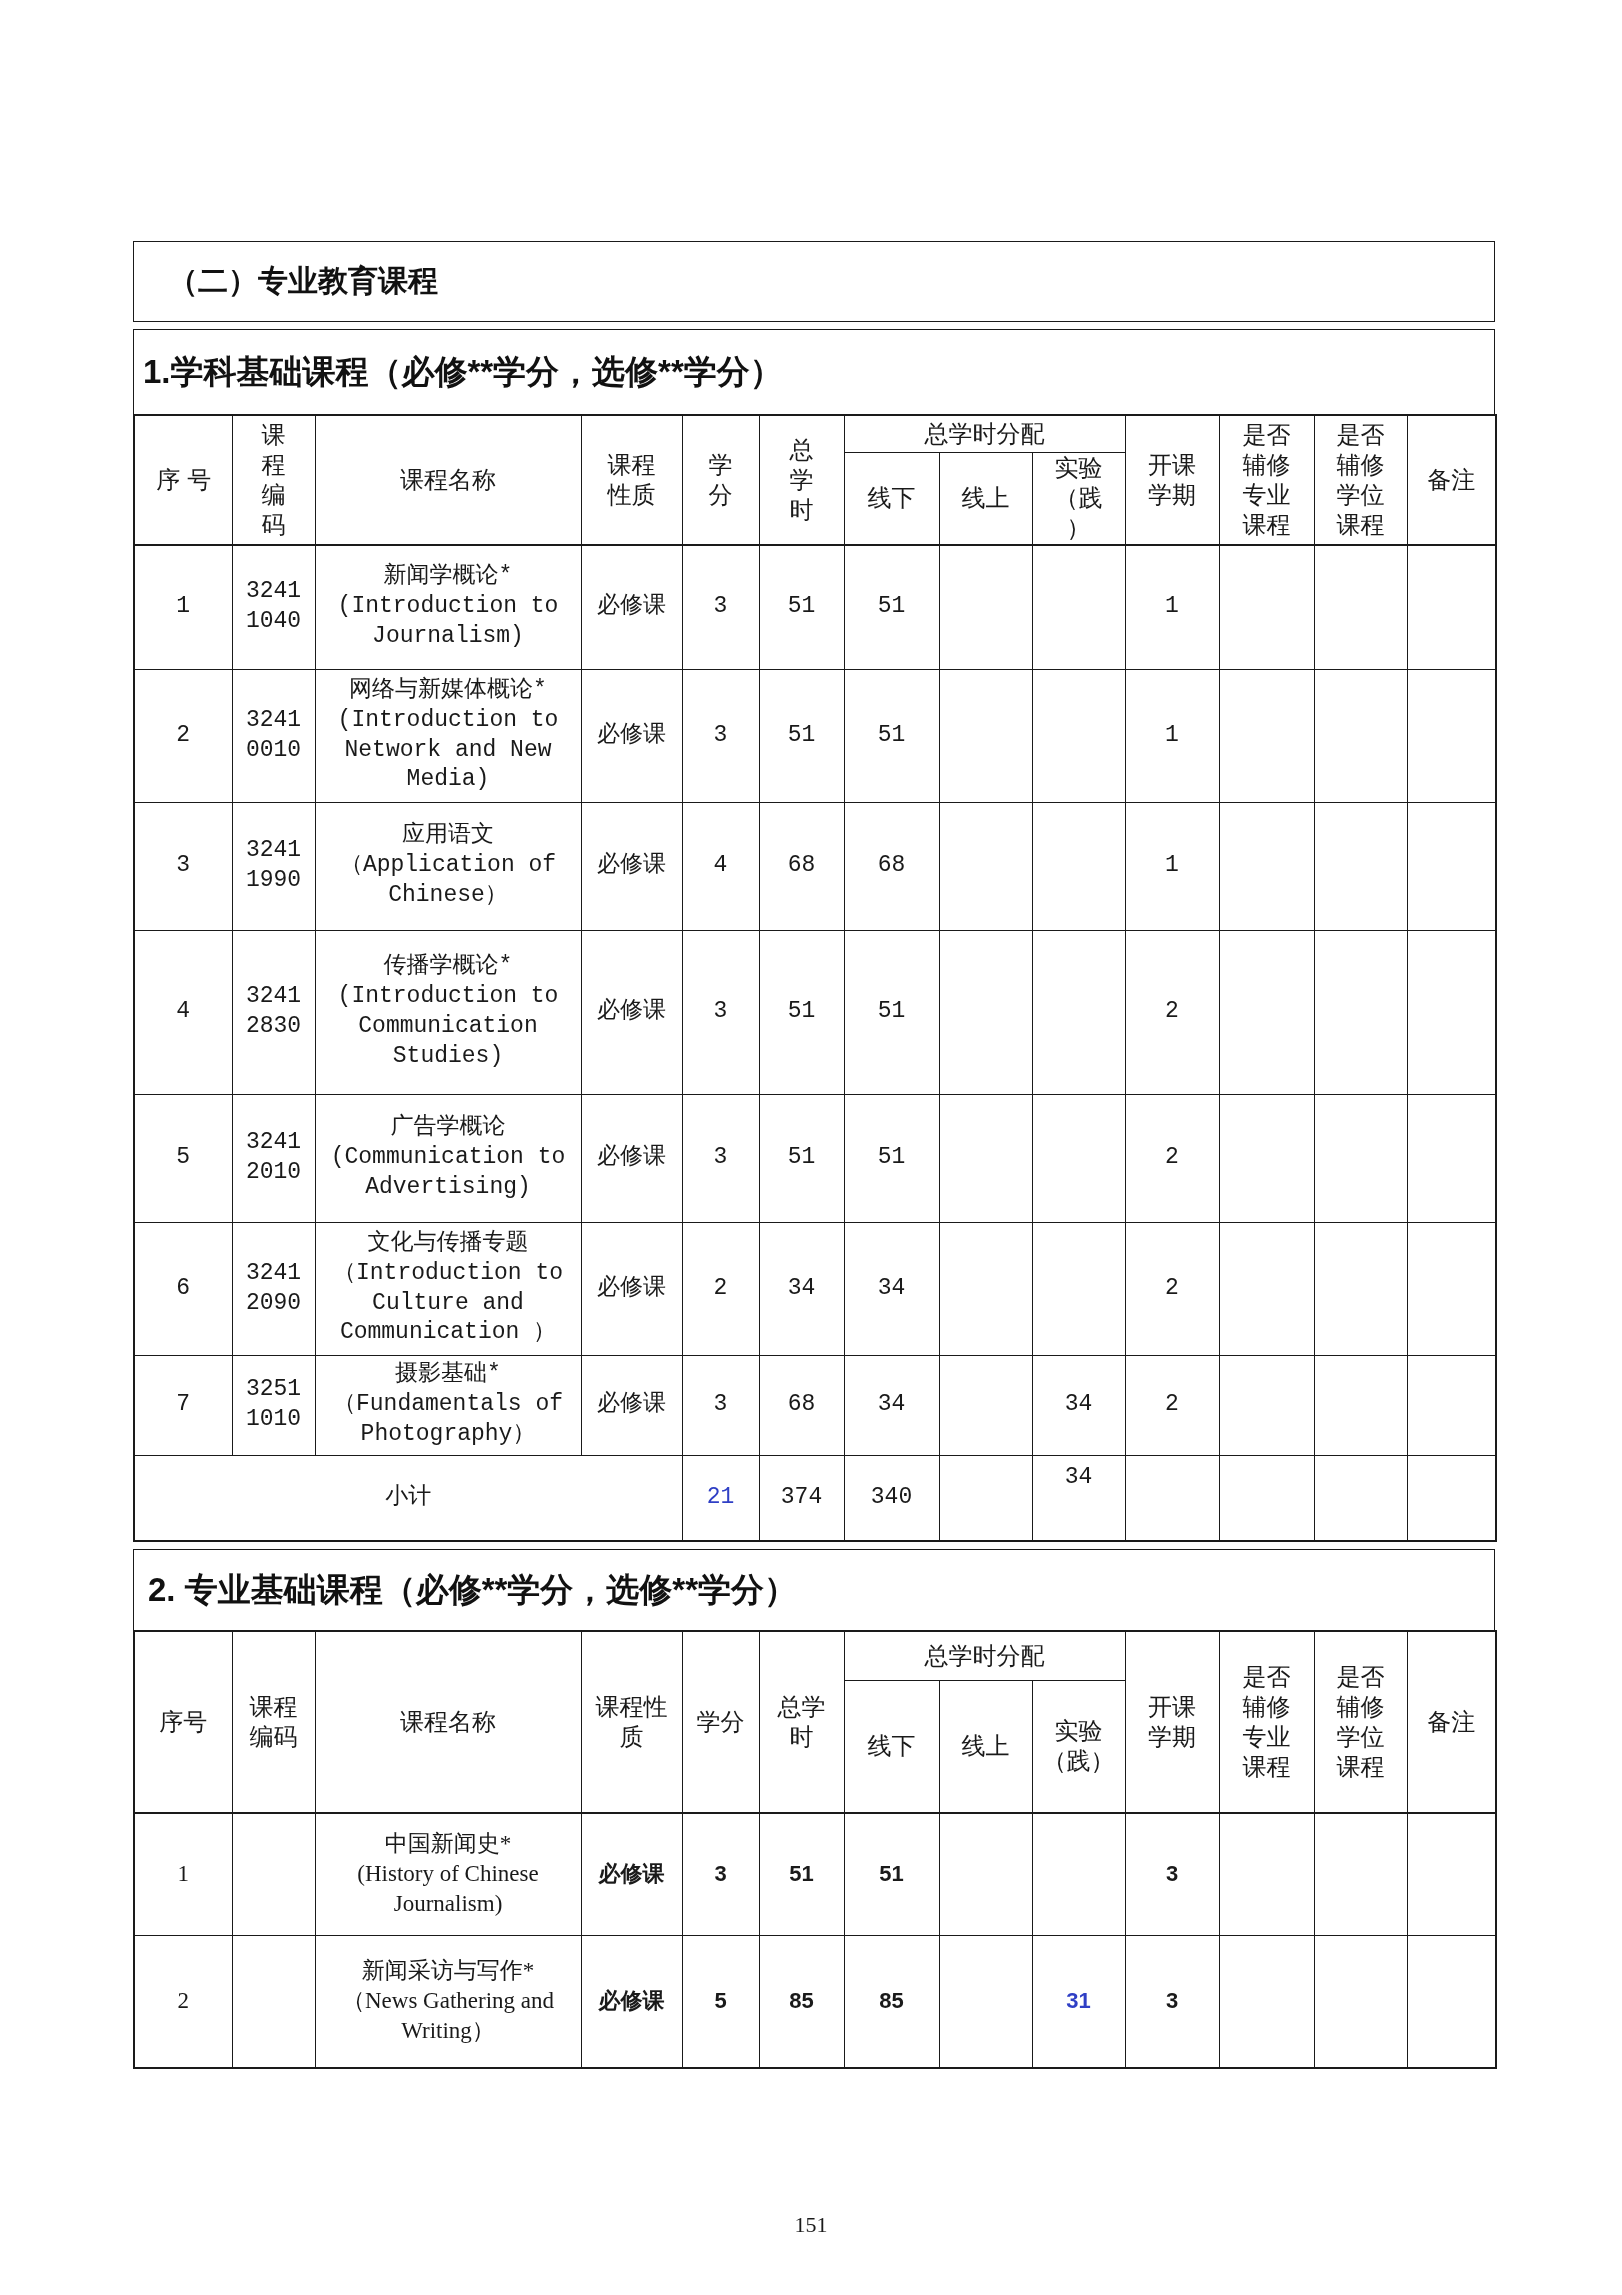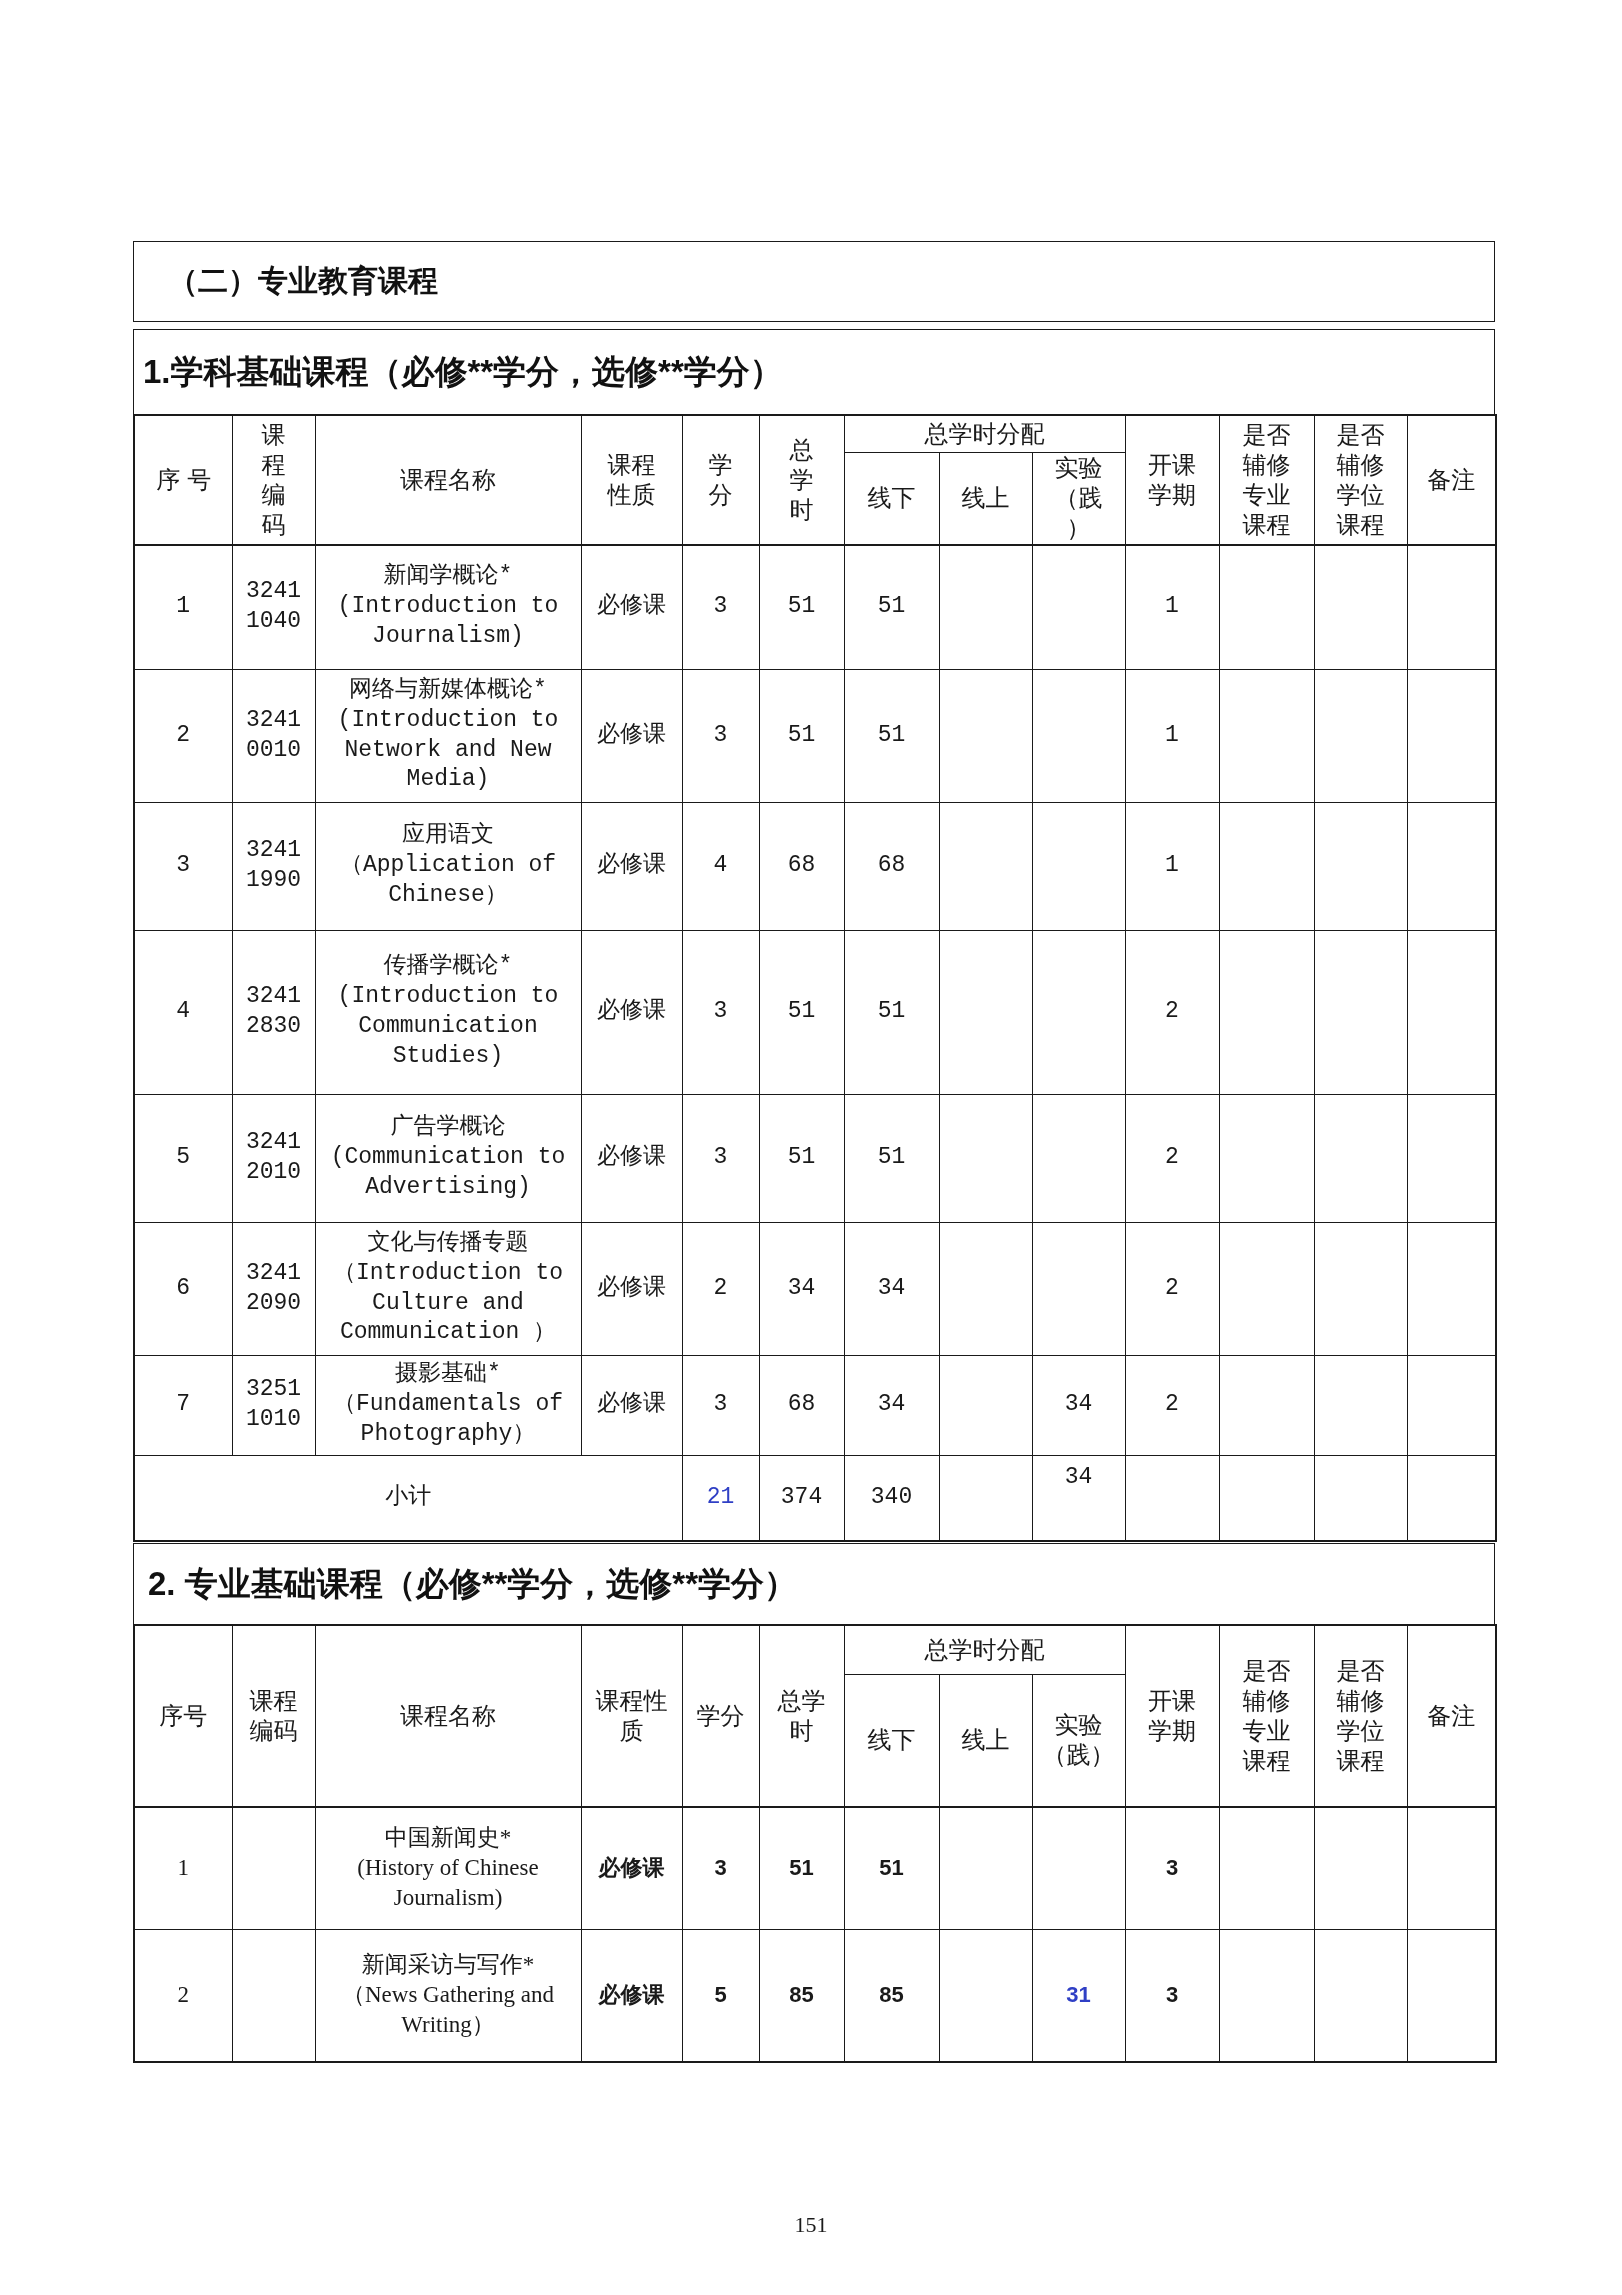--- a/index.html
+++ b/index.html
@@ -4,21 +4,21 @@
 <style>
   html,body{margin:0;padding:0;background:#ffffff;}
   .page{position:relative;width:1622px;height:2295px;background:#ffffff;overflow:hidden;
         font-family:"Liberation Serif","DejaVu Serif",serif;color:#1a1a1a;}
   .content{position:absolute;left:133px;top:241px;width:1362px;}
 
   .hbox{box-sizing:border-box;border:1.8px solid #1a1a1a;display:flex;align-items:center;
         font-family:"Liberation Sans","DejaVu Sans",sans-serif;font-weight:bold;color:#111;}
   .box-a{height:81px;padding-left:34px;font-size:30px;margin-bottom:7px;}
   .box-b{height:85px;padding-left:8.9px;font-size:33px;border-bottom:none;}
-  .box-c{height:81px;padding-left:14px;font-size:33px;border-bottom:none;margin-top:1px;}
+  .box-c{height:81px;padding-left:14px;font-size:33px;border-bottom:none;margin-top:7px;}
 
   table{border-collapse:collapse;table-layout:fixed;width:1362px;border:2.7px solid #1a1a1a;}
   th,td{box-sizing:border-box;border:1.8px solid #1a1a1a;text-align:center;vertical-align:middle;
         white-space:pre-line;padding:1.8px;font-weight:normal;font-size:23px;line-height:1.3;
         overflow:hidden;color:#1a1a1a;}
   thead{border-bottom:2.7px solid #1a1a1a;}
   thead th{font-size:24px;line-height:1.25;padding:0 0.9px;}
   tr.band th{height:37px;}
   .t2 tr.band th{height:49px;}
 

